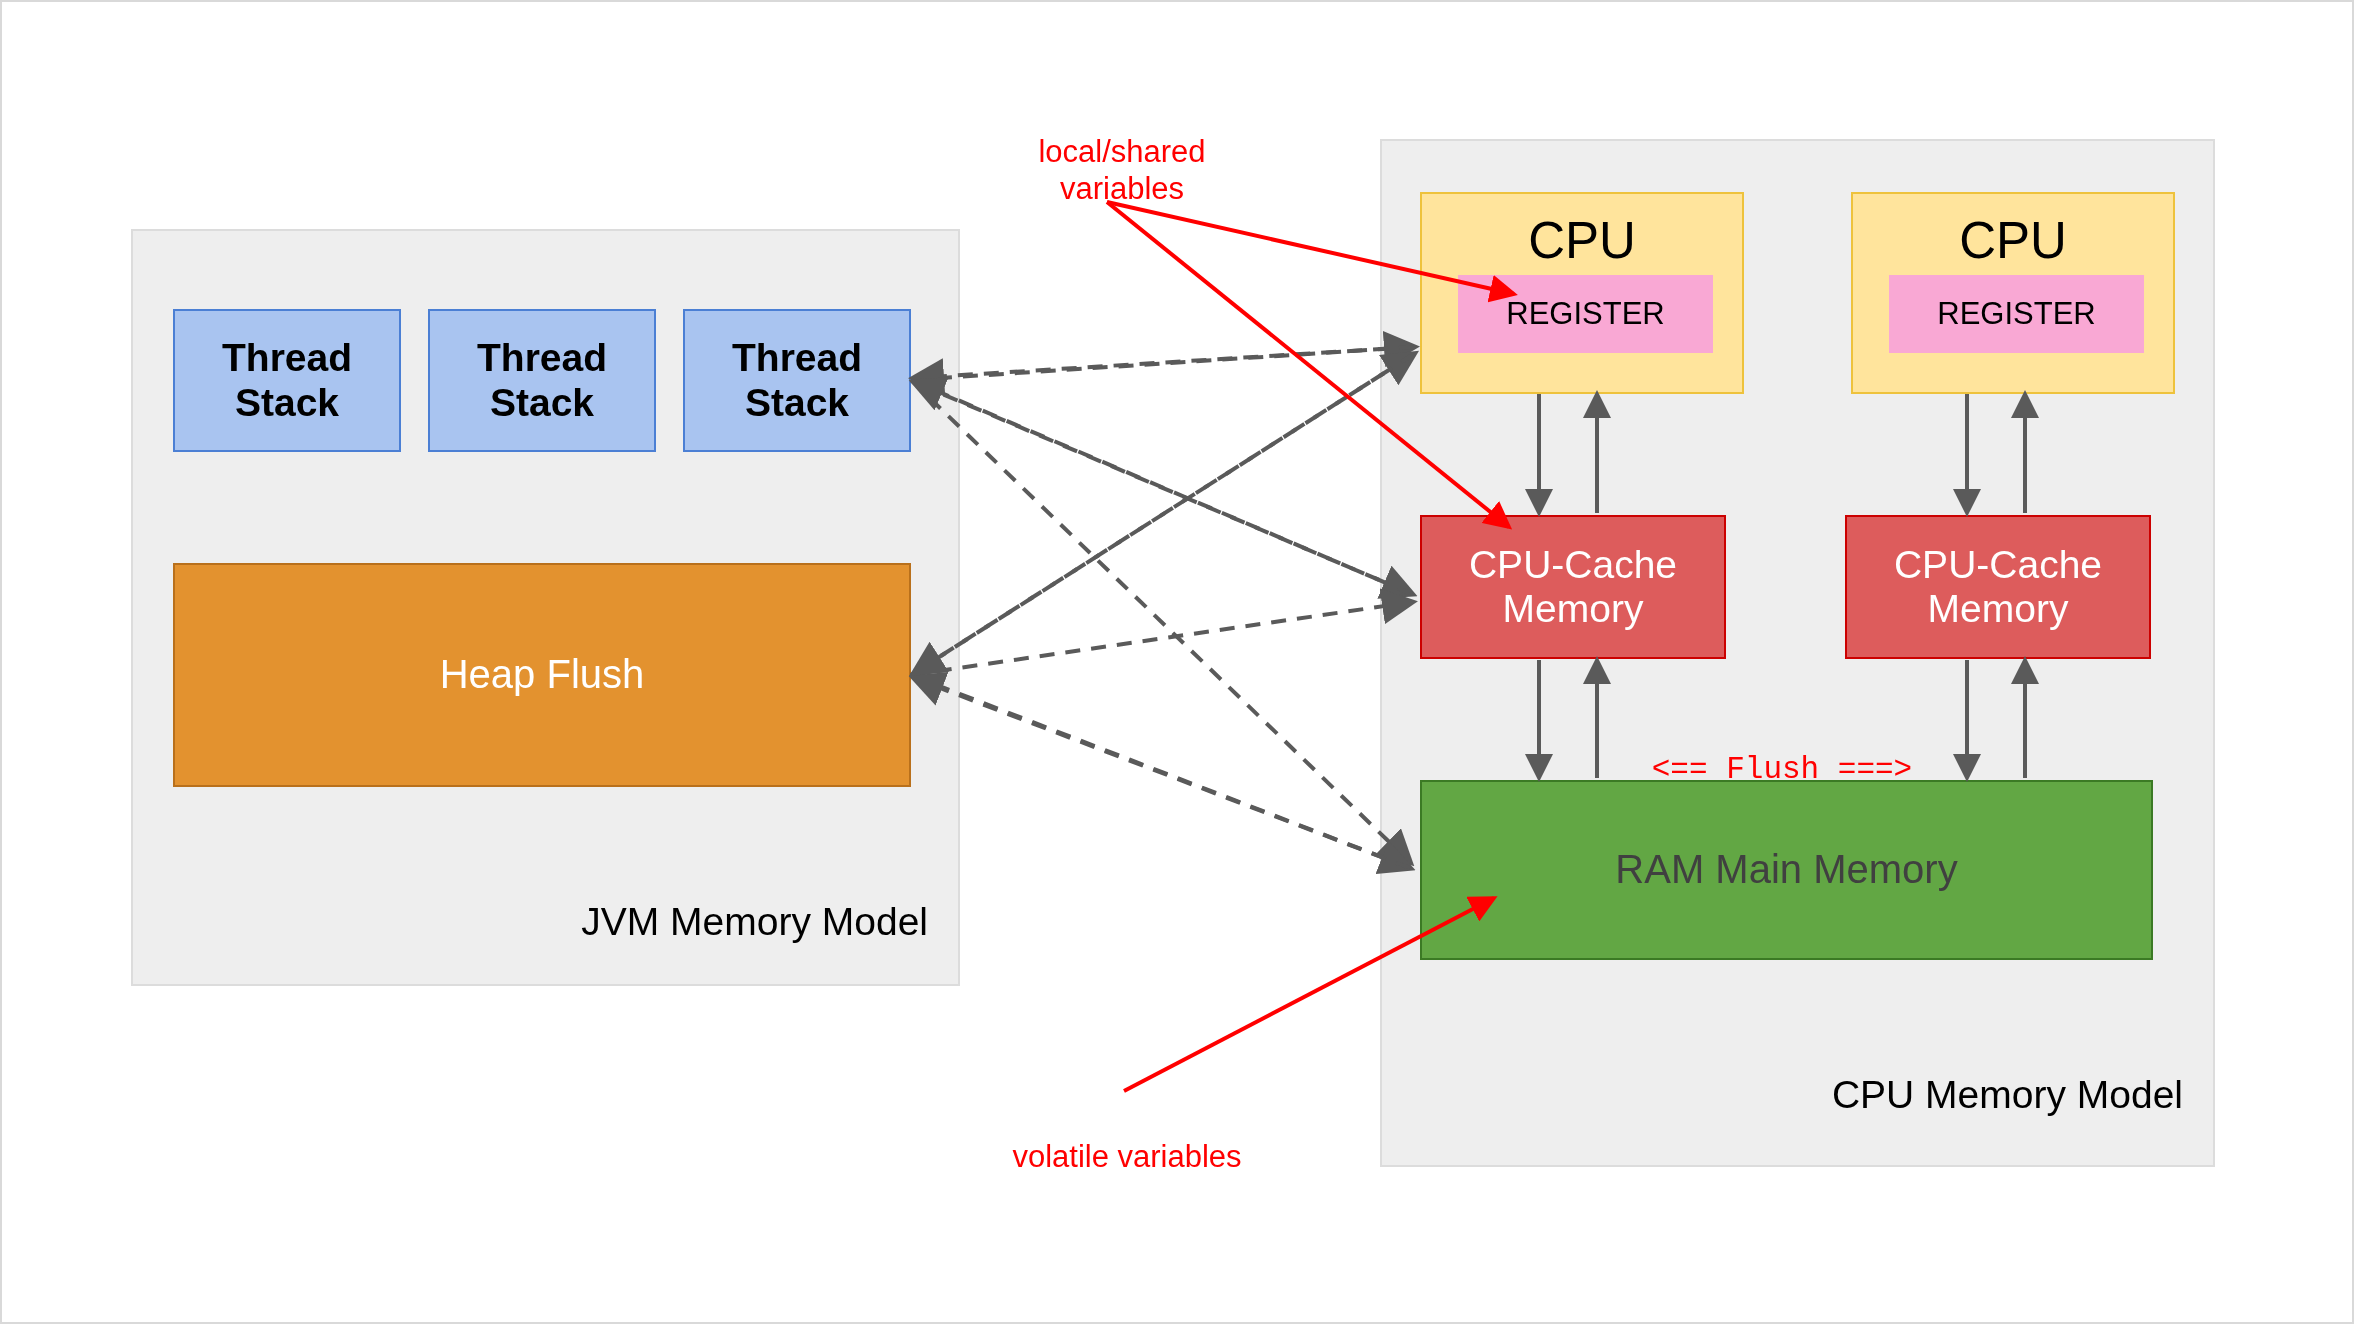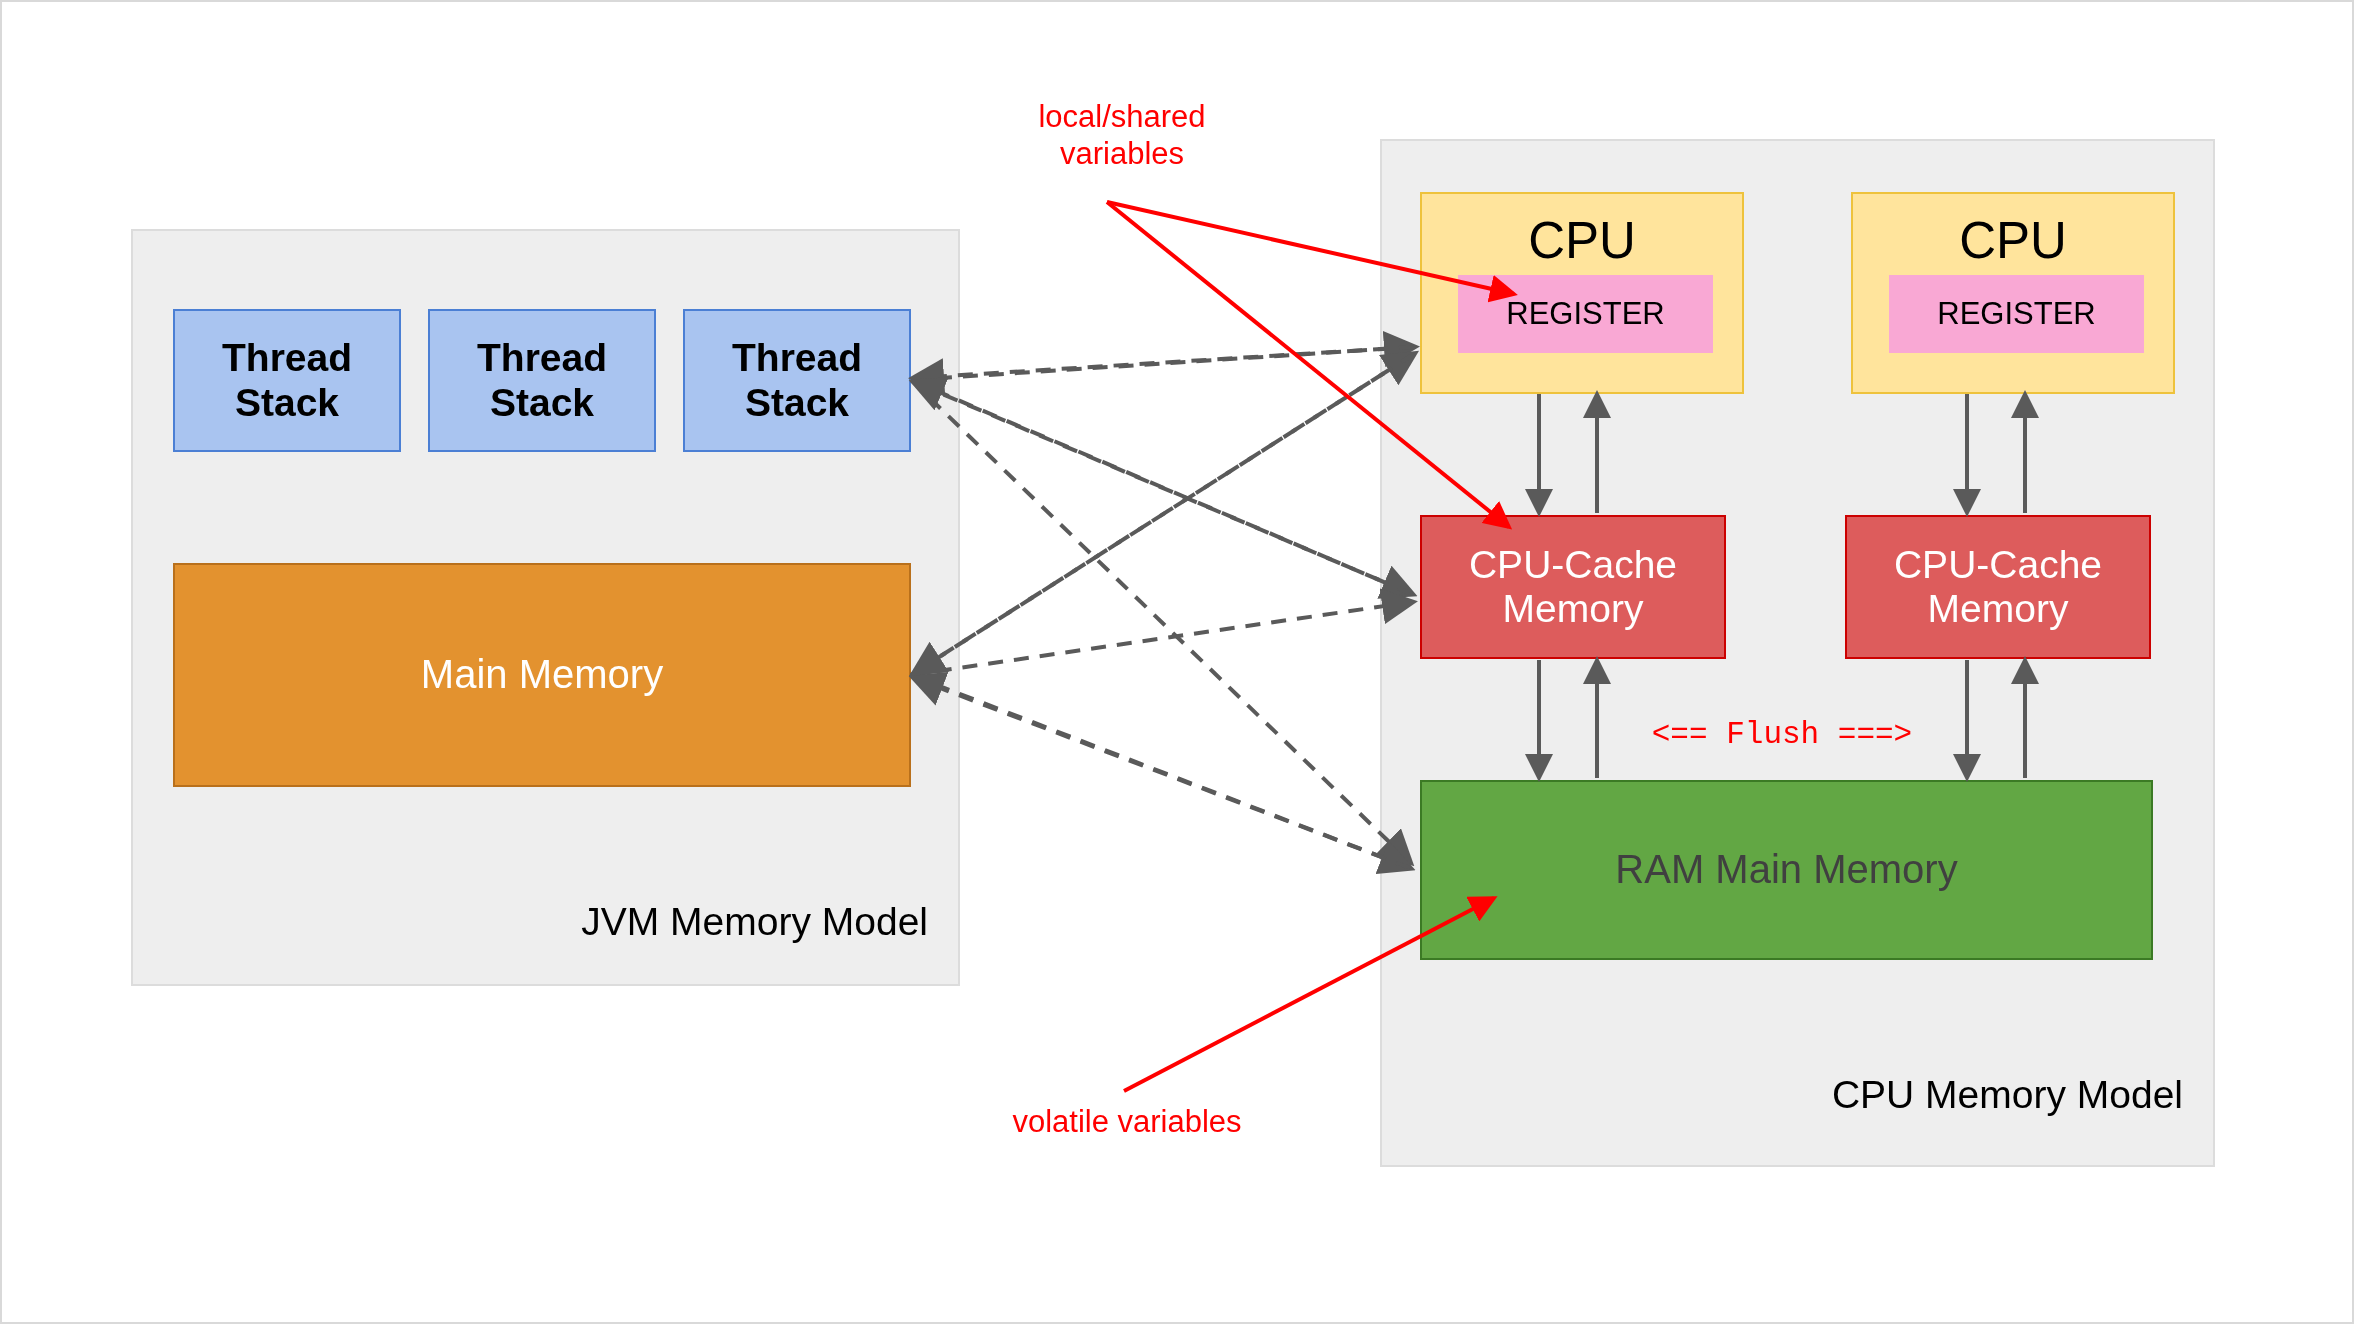--- a/index.html
+++ b/index.html
@@ -134,20 +134,21 @@
     font-size: 40px;
     color: #404040;
   }
   .annot {
     position: absolute;
     color: #ff0000;
     font-size: 31px;
     text-align: center;
     white-space: pre-line;
     line-height: 1.2;
+    margin-top: 35px;
   }
   #annot-local { left: 1000px; top: 96px; width: 240px; }
   #annot-volatile { left: 995px; top: 1101px; width: 260px; }
   #annot-flush {
     left: 1630px;
     top: 714px;
     width: 300px;
     font-size: 31px;
     font-family: Liberation Mono, monospace;
   }
@@ -169,21 +170,21 @@
     <div class="group-title" id="jvm-title">JVM Memory Model</div>
   </div>
 
   <div class="node thread-stack" id="thread-stack-0">Thread
 Stack</div>
   <div class="node thread-stack" id="thread-stack-1">Thread
 Stack</div>
   <div class="node thread-stack" id="thread-stack-2">Thread
 Stack</div>
 
-  <div class="node" id="heap-memory">Main Memory</div>
+  <div class="node" id="heap-memory">Heap Flush</div>
 
   <div class="group" id="cpu-group">
     <div class="group-title" id="cpu-title">CPU Memory Model</div>
   </div>
 
   <div class="node cpu-box" id="cpu-box-0">
     <span class="cpu-label">CPU</span>
     <span class="register-box">REGISTER</span>
   </div>
 

